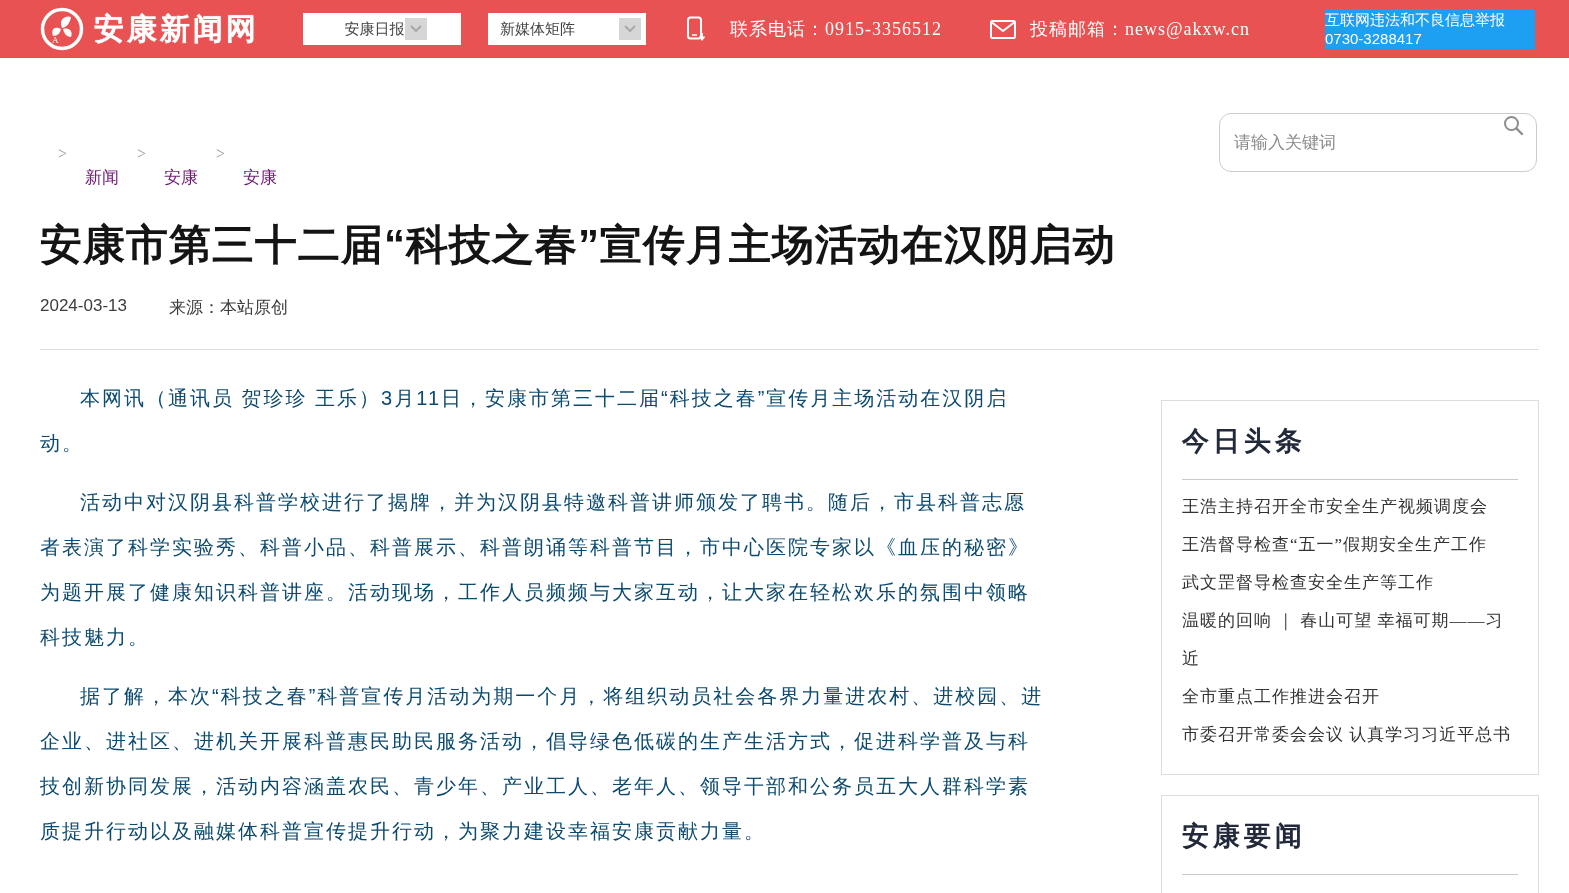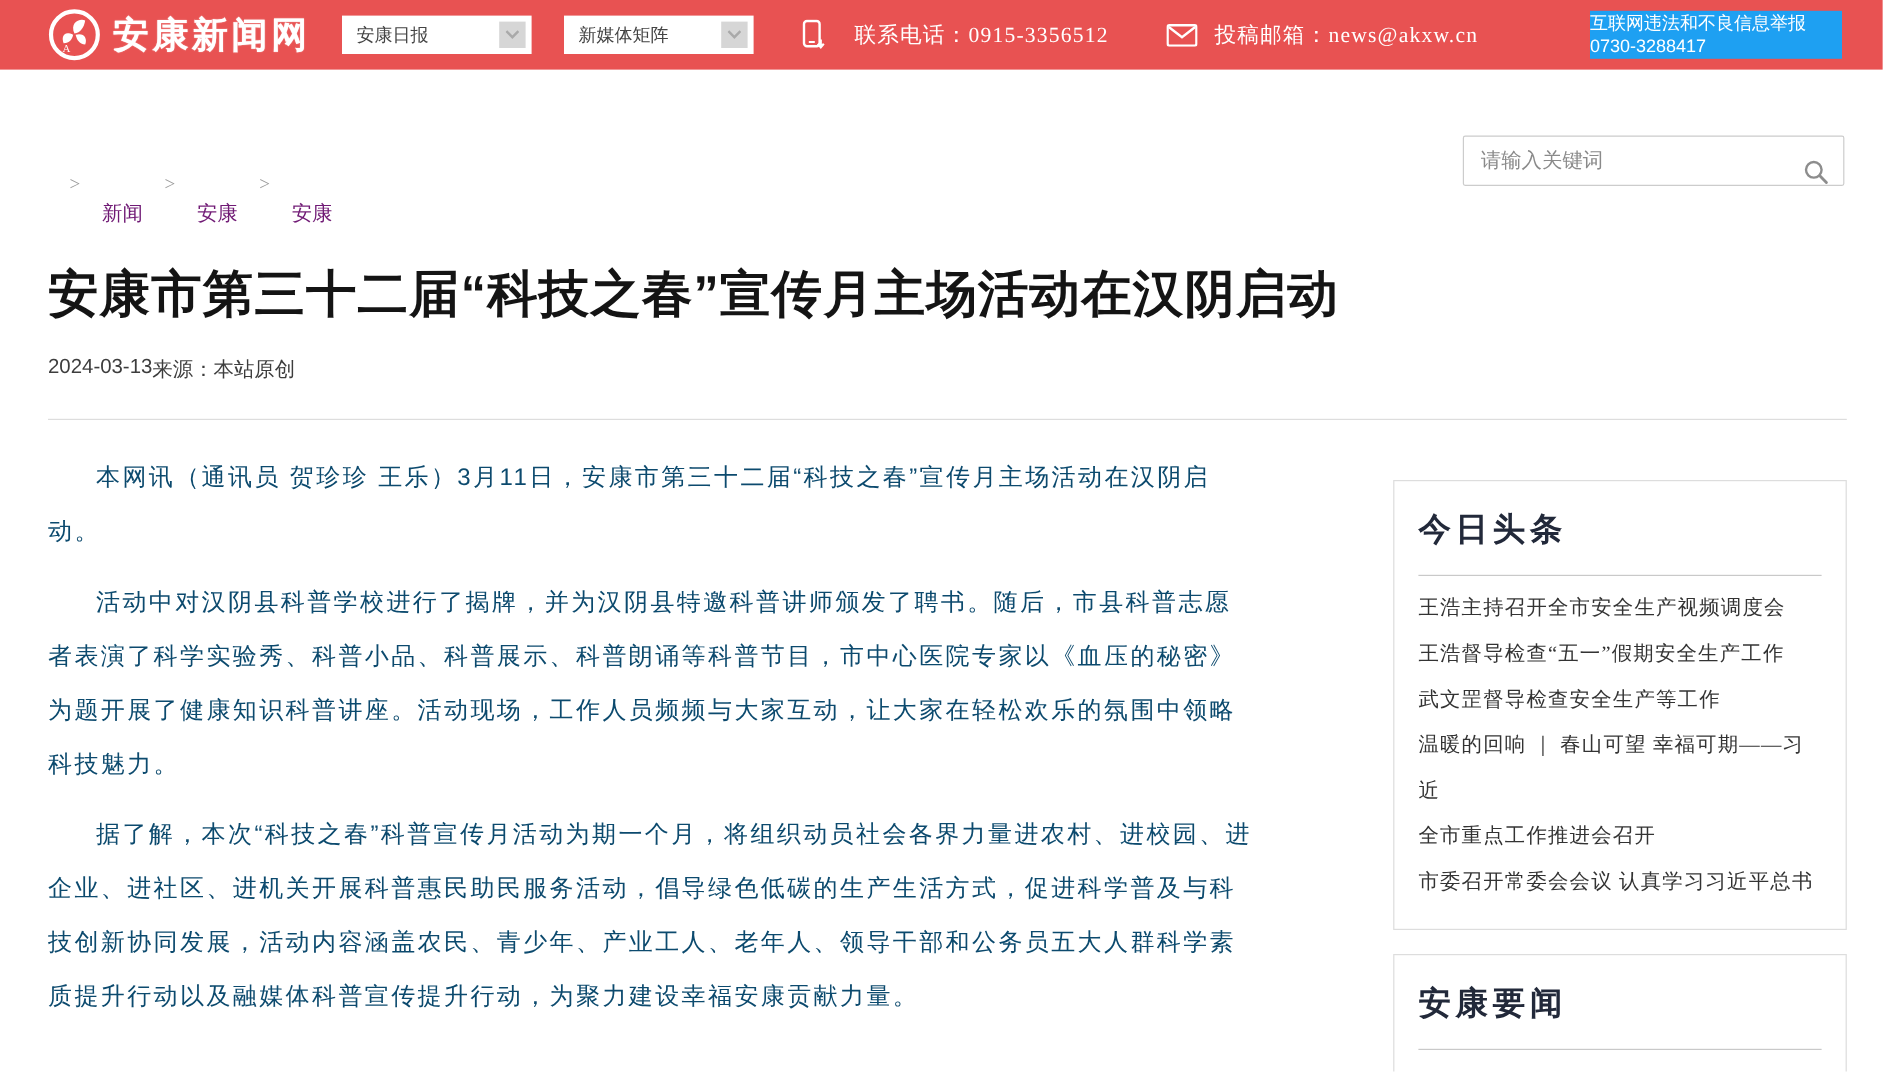--- a/index.html
+++ b/index.html
@@ -12,54 +12,54 @@
   .logo { display: flex; align-items: center; gap: 10px; cursor: pointer; width: 225px; }
   .logo-mark { width: 44px; height: 44px; flex: none; }
   .logo-text { color: #fff; font-size: 30px; font-weight: bold; letter-spacing: 3px;
     font-family: "Liberation Serif", "DejaVu Serif", serif;
     text-shadow: 0 0 1px rgba(255,255,255,.8); white-space: nowrap; }
   .hdr-select { width: 158px; height: 32px; background: #fff; display: flex;
     align-items: center; justify-content: space-between; padding: 0 5px 0 12px;
     font-size: 15px; color: #444; cursor: pointer; flex: none; }
   .hdr-select .arrow-box { width: 22px; height: 22px; background: #d6d6d6;
     display: flex; align-items: center; justify-content: center; }
-  .sel1 { margin-left: 20px; }
+  .sel1 { margin-left: 38px; justify-content: center; }
   .sel2 { margin-left: 27px; }
   .contact { display: flex; align-items: center; gap: 14px; color: #fff;
     font-size: 18px; letter-spacing: 1px; white-space: nowrap;
     font-family: "Liberation Serif", "DejaVu Serif", serif; }
   .contact-phone { margin-left: 40px; gap: 24px; }
   .contact-mail  { margin-left: 48px; text-align: center; }
   .report-btn { margin-left: auto; width: 210px; height: 40px; border: none;
     background: #1ea0f2; color: #fff; font-size: 15px; line-height: 19px;
     cursor: pointer; text-align: left; font-family: inherit; }
 
   
   .page { padding: 0 30px 0 40px; position: relative; }
 
   
   .crumb-row { position: relative; height: 100px; }
   .breadcrumb { position: absolute; left: 18px; top: 60px; display: flex;
     align-items: center; gap: 18px; font-size: 17px; color: #555;
     font-family: "Liberation Serif", "DejaVu Serif", serif; }
   .breadcrumb .sep { color: #999; font-size: 16px; }
   .breadcrumb a { color: #701a75; text-decoration: none; cursor: pointer; margin-top: 48px; }
-  .searchbox { position: absolute; right: 2px; top: 55px; width: 318px; height: 42px;
-    border: 1px solid #ccc; border-radius: 2px; background: #fff; display: flex;
-    align-items: flex-end; }
+  .searchbox { position: absolute; right: 2px; top: 55px; width: 318px; height: 59px;
+    border: 1px solid #ccc; border-radius: 12px; background: #fff; display: flex;
+    align-items: flex-start; }
   .searchbox input { flex: 1; border: none; outline: none; height: 100%;
     padding: 0 10px 0 14px; font-size: 17px; color: #333; background: transparent;
     font-family: inherit; }
   .searchbox input::placeholder { color: #8a8a8a; }
   .searchbox .mag { flex: none; margin-right: 12px; cursor: pointer; }
 
   
   .title { margin: 62px 0 0; font-size: 42px; letter-spacing: 1px; color: #141414;
     font-weight: bold; line-height: 1.2; }
-  .meta { margin-top: 26px; font-size: 17px; color: #3d3d3d; display: flex; }
+  .meta { margin-top: 26px; font-size: 17px; color: #3d3d3d; display: flex; gap: 42px; }
   .rule { margin-top: 30px; border: none; border-top: 1px solid #ddd; }
 
   
   .content-row { display: flex; margin-top: 26px; }
   article { width: 1005px; flex: none; }
   article p { font-size: 20px; line-height: 45px; letter-spacing: 2px; color: #0c4a6e;
     text-indent: 2em; margin-bottom: 14px; }
   aside { margin-left: auto; width: 378px; flex: none; margin-top: 24px; }
 
   .side-box { border: 1px solid #ddd; background: #fff; padding: 22px 20px 20px; }

